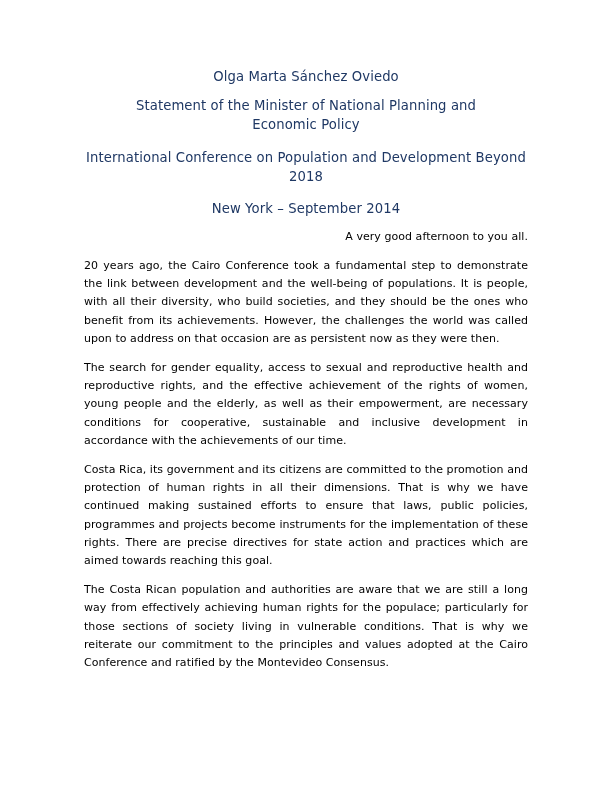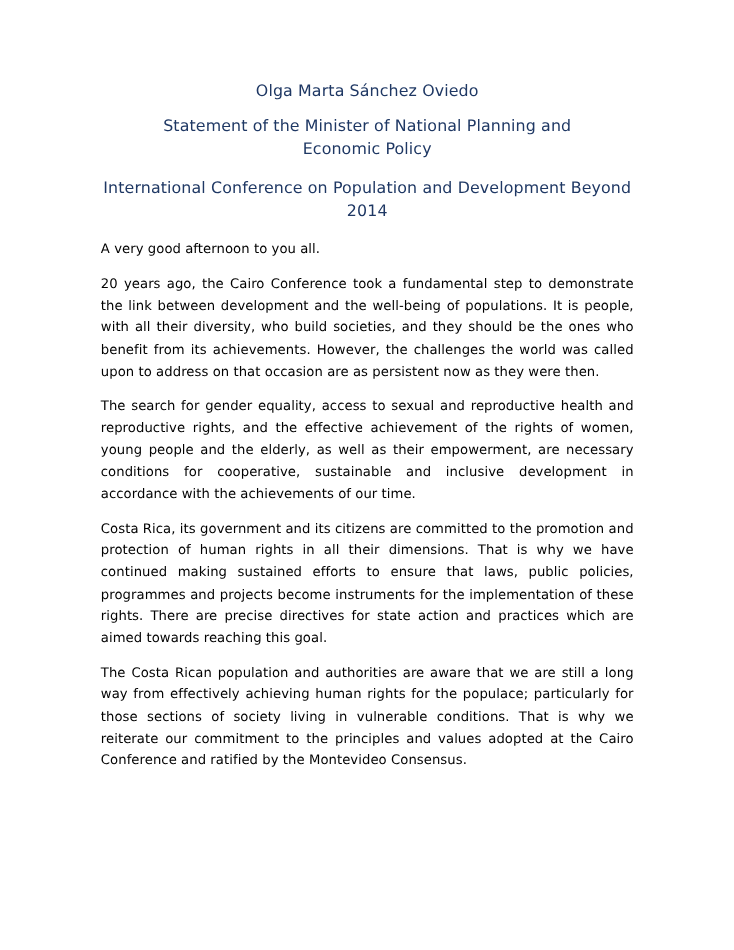--- a/index.html
+++ b/index.html
@@ -37,37 +37,38 @@
   .heading.venue     { margin-bottom: 10px; }
   .body-para {
     color: #000000;
     font-size: 11px;
     line-height: 18.3px;
     text-align: justify;
     letter-spacing: 0.05px;
     margin: 0 0 10.5px 0;
   }
   .body-para.salutation {
-    text-align: left;
+    text-align: right;
   }
 </style>
 </head>
 <body>
 
 <div class="page">
   <div class="content">
 
     <div class="heading author">Olga Marta Sánchez Oviedo</div>
 
     <div class="heading title">Statement of the Minister of National Planning and
 Economic Policy</div>
 
     <div class="heading conference">International Conference on Population and Development Beyond
-2014</div>
+2018</div>
 
+    <div class="heading venue">New York – September 2014</div>
 
     <p class="body-para salutation">A very good afternoon to you all.</p>
 
     <p class="body-para">20 years ago, the Cairo Conference took a fundamental step to demonstrate the link between development and the well-being of populations. It is people, with all their diversity, who build societies, and they should be the ones who benefit from its achievements. However, the challenges the world was called upon to address on that occasion are as persistent now as they were then.</p>
 
     <p class="body-para">The search for gender equality, access to sexual and reproductive health and reproductive rights, and the effective achievement of the rights of women, young people and the elderly, as well as their empowerment, are necessary conditions for cooperative, sustainable and inclusive development in accordance with the achievements of our time.</p>
 
     <p class="body-para">Costa Rica, its government and its citizens are committed to the promotion and protection of human rights in all their dimensions. That is why we have continued making sustained efforts to ensure that laws, public policies, programmes and projects become instruments for the implementation of these rights. There are precise directives for state action and practices which are aimed towards reaching this goal.</p>
 
     <p class="body-para">The Costa Rican population and authorities are aware that we are still a long way from effectively achieving human rights for the populace; particularly for those sections of society living in vulnerable conditions. That is why we reiterate our commitment to the principles and values adopted at the Cairo Conference and ratified by the Montevideo Consensus.</p>

